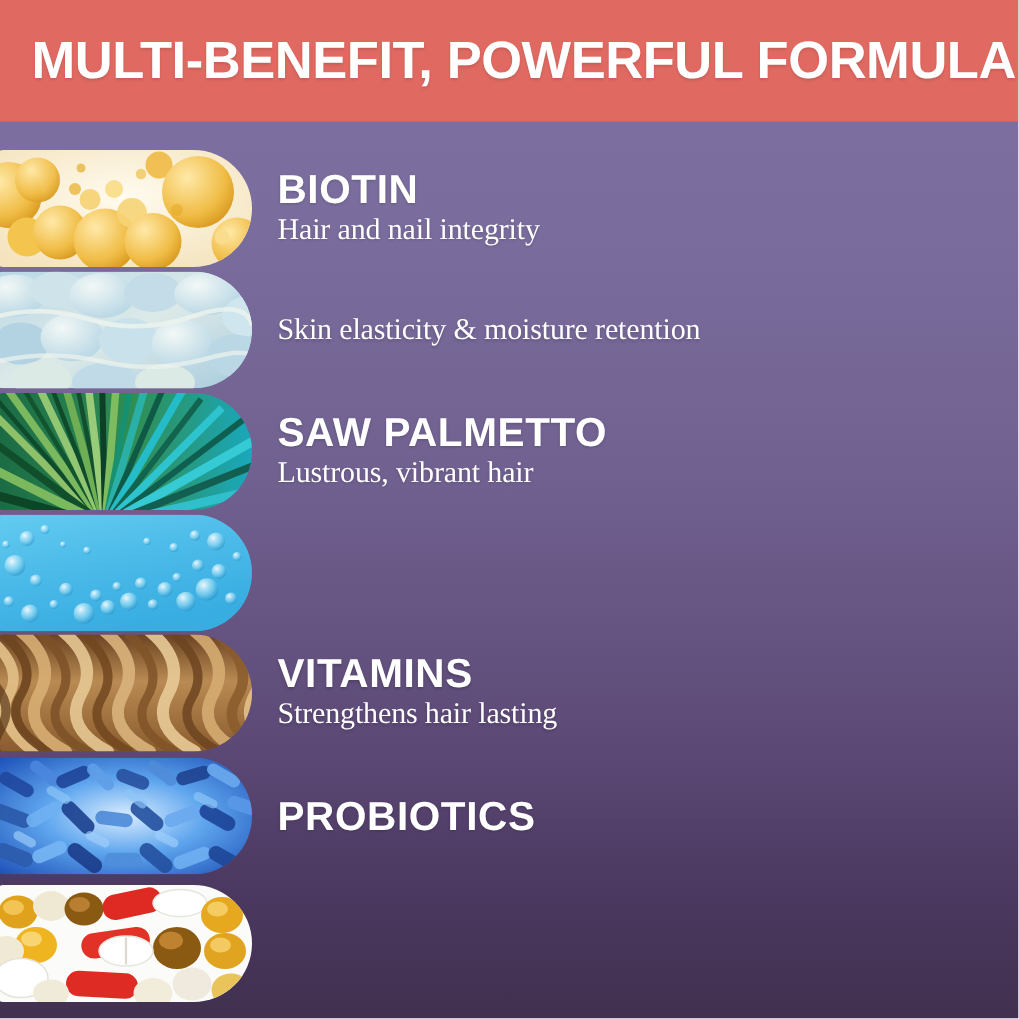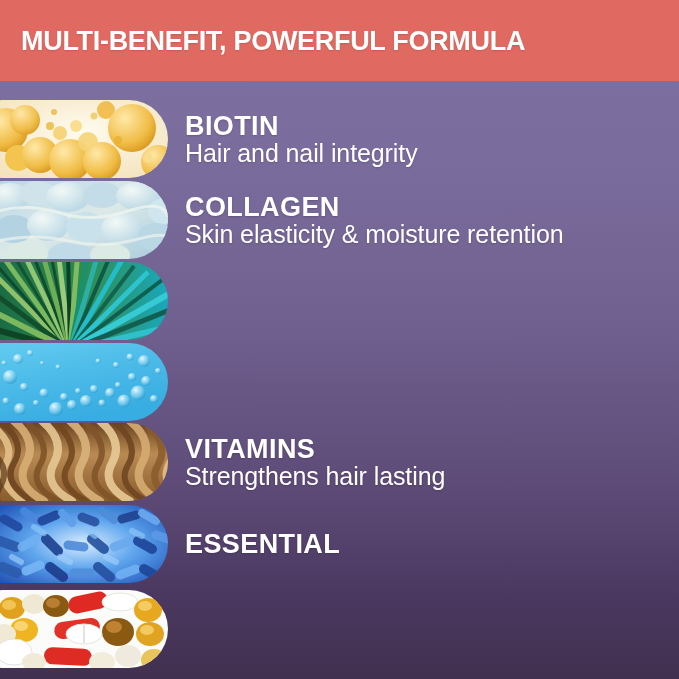--- a/index.html
+++ b/index.html
@@ -26,21 +26,21 @@
     left: 0; top: 0;
     width: 679px;
     height: 81px;
     background: #e06a62;
     display: flex;
     align-items: center;
   }
   .banner-title {
     font-family: "Liberation Sans", sans-serif;
     font-weight: bold;
-    font-size: 27px;
+    font-size: 35px;
     line-height: 36px;
     letter-spacing: -0.3px;
     color: #ffffff;
     padding-left: 21px;
     white-space: nowrap;
     text-shadow: 0 1px 2px rgba(0,0,0,0.12);
   }
 
   
   .rows {
@@ -87,23 +87,23 @@
     font-family: "Liberation Sans", sans-serif;
     font-weight: bold;
     font-size: 27px;
     line-height: 29px;
     letter-spacing: 0.4px;
     color: #ffffff;
     white-space: nowrap;
     text-shadow: 0 1px 2px rgba(0,0,0,0.18);
   }
   .ingredient-desc {
-    font-family: Liberation Sans, sans-serif;
+    font-family: Liberation Serif, serif;
     font-weight: normal;
-    font-size: 25px;
+    font-size: 20px;
     line-height: 25px;
     letter-spacing: -0.1px;
     color: #ffffff;
     white-space: nowrap;
     text-shadow: 0 1px 2px rgba(0,0,0,0.18);
   }
 </style>
 </head>
 <body>
 
@@ -182,21 +182,20 @@
           <ellipse cx="124" cy="48" rx="21" ry="16" fill="url(#cell1)"></ellipse>
           <ellipse cx="158" cy="56" rx="18" ry="14" fill="#b9d7e5"></ellipse>
           <ellipse cx="30" cy="72" rx="20" ry="12" fill="#dceae6"></ellipse>
           <ellipse cx="72" cy="74" rx="22" ry="13" fill="#c0dae7"></ellipse>
           <ellipse cx="112" cy="74" rx="20" ry="12" fill="#dceae6"></ellipse>
           <path d="M0 30 Q30 22 62 32 T130 30 T170 36" stroke="#eef4ee" stroke-width="3" fill="none" opacity="0.8"></path>
           <path d="M0 60 Q36 52 70 60 T140 58 T170 64" stroke="#eef4ee" stroke-width="3" fill="none" opacity="0.7"></path>
         </svg>
       </div>
       <div class="text-block">
-        <div class="ingredient-name">COLLAGEN</div>
         <div class="ingredient-desc">Skin elasticity &amp; moisture retention</div>
       </div>
     </div>
 
     <div class="row" style="top:181px;">
       <div class="thumb">
         <svg viewBox="0 0 170 78" preserveAspectRatio="none">
           <defs>
             <linearGradient id="p1" x1="0" y1="0" x2="1" y2="0">
               <stop offset="0%" stop-color="#1b6b44"></stop>
@@ -229,20 +228,22 @@
               <line x1="72" y1="88" x2="182" y2="44" stroke="#125f52" stroke-width="5"></line>
               <line x1="72" y1="88" x2="184" y2="62" stroke="#2fc0cb" stroke-width="6"></line>
               <line x1="72" y1="88" x2="-14" y2="24" stroke="#114e2c" stroke-width="5"></line>
               <line x1="72" y1="88" x2="-16" y2="44" stroke="#7cb85e" stroke-width="6"></line>
               <line x1="72" y1="88" x2="-16" y2="64" stroke="#0e4527" stroke-width="6"></line>
             </g>
           </g>
         </svg>
       </div>
       <div class="text-block">
+        <div class="ingredient-name">SAW PALMETTO</div>
+        <div class="ingredient-desc">Lustrous, vibrant hair</div>
       </div>
     </div>
 
     <div class="row" style="top:262px;">
       <div class="thumb">
         <svg viewBox="0 0 170 78" preserveAspectRatio="none">
           <defs>
             <linearGradient id="h1" x1="0" y1="0" x2="0.4" y2="1">
               <stop offset="0%" stop-color="#63cbf0"></stop>
                 <stop offset="55%" stop-color="#49b9e8"></stop>
@@ -364,21 +365,21 @@
             <path d="M36 22 l10 6" stroke="#8cc4f7" stroke-width="6" opacity="0.7"></path>
             <path d="M88 24 l9 7" stroke="#8cc4f7" stroke-width="6" opacity="0.7"></path>
             <path d="M134 26 l10 5" stroke="#8cc4f7" stroke-width="6" opacity="0.7"></path>
             <path d="M14 52 l9 5" stroke="#9fd0fa" stroke-width="6" opacity="0.65"></path>
             <path d="M62 52 l10 5" stroke="#9fd0fa" stroke-width="6" opacity="0.65"></path>
             <path d="M108 52 l10 5" stroke="#9fd0fa" stroke-width="6" opacity="0.65"></path>
           </g>
         </svg>
       </div>
       <div class="text-block">
-        <div class="ingredient-name">ESSENTIAL</div>
+        <div class="ingredient-name">PROBIOTICS</div>
       </div>
     </div>
 
     <div class="row" style="top:509px;">
       <div class="thumb">
         <svg viewBox="0 0 170 78" preserveAspectRatio="none">
           <rect width="170" height="78" fill="#fbfbf9"></rect>
           <g>
             <ellipse cx="14" cy="18" rx="13" ry="11" fill="#e0a21c"></ellipse>
             <ellipse cx="11" cy="15" rx="7" ry="5" fill="#f6cd63" opacity="0.8"></ellipse>

